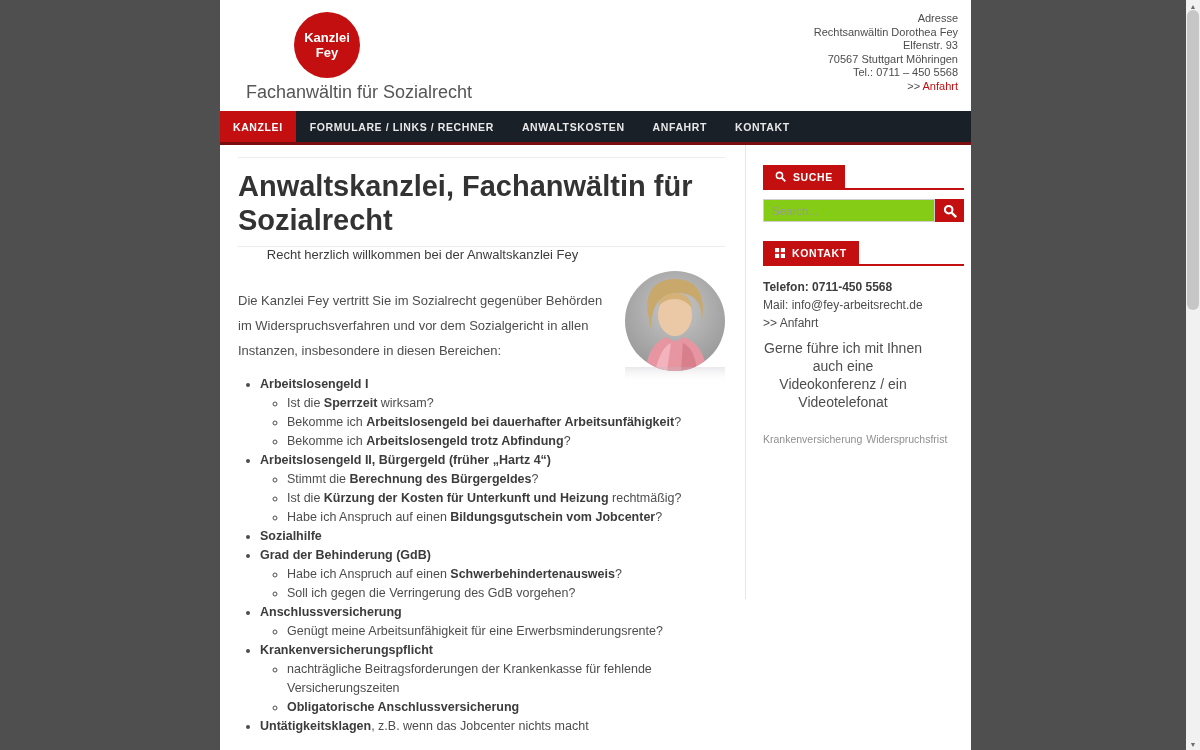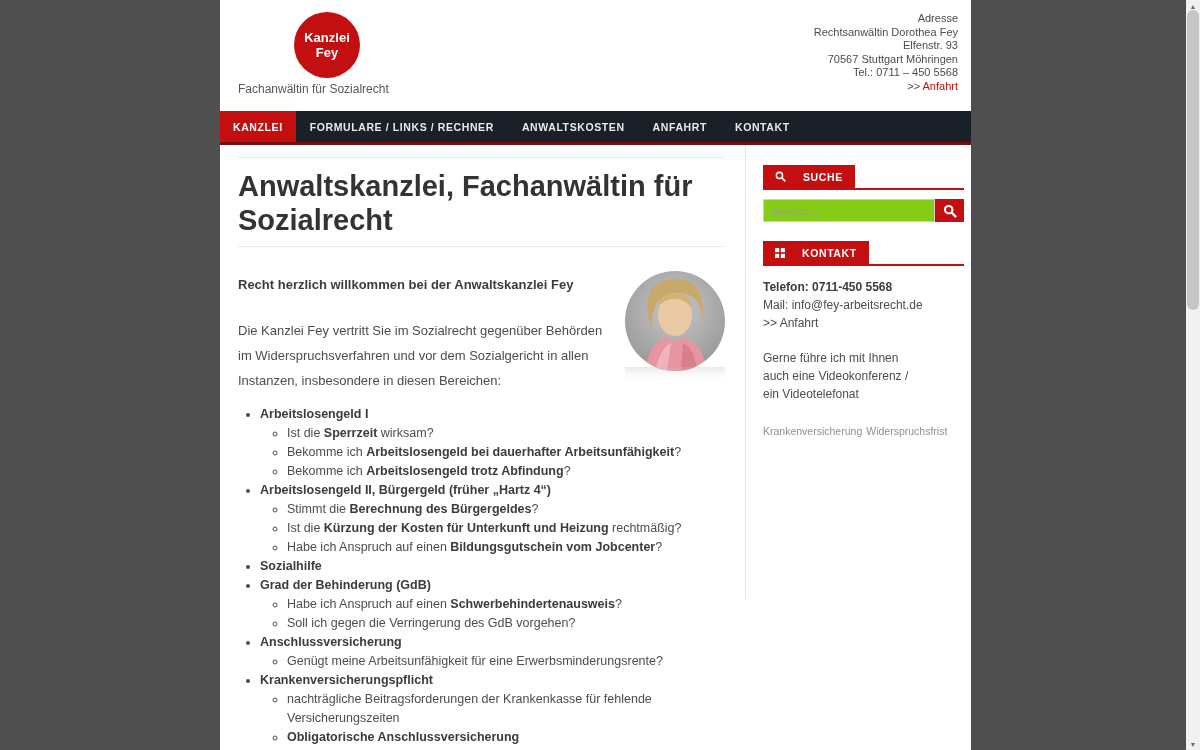--- a/index.html
+++ b/index.html
@@ -6,68 +6,68 @@
   html,body { width:1200px; height:750px; overflow:hidden; }
   body { font-family:"Liberation Sans", sans-serif; background:#4f4f4f; position:relative; }
 
   .page { position:absolute; left:220px; top:0; width:751px; height:750px; background:#ffffff; }
 
   
   .site-header { position:relative; height:111px; background:#fff; }
   .logo { position:absolute; left:74px; top:12px; width:66px; height:66px; border-radius:50%;
           background:#c40f10; display:flex; flex-direction:column; align-items:center; justify-content:center; cursor:pointer; }
   .logo span { color:#fff; font-weight:bold; font-size:13px; line-height:15px; }
-  .tagline { position:absolute; left:18px; top:82px; font-size:12px; color:#565656; }
+  .tagline { position:absolute; left:26px; top:82px; font-size:18px; color:#565656; }
   .address { position:absolute; right:13px; top:12px; text-align:right; font-size:11px; line-height:13.5px; color:#4c4c4c; }
   .address .addr-link { color:#c40f10; text-decoration:none; cursor:pointer; }
 
   
   .nav-bar { height:31px; background:#192028; display:flex; align-items:stretch; }
   .nav-item { display:flex; align-items:center; padding:0 14px; color:#e9e9e9; font-size:10.5px;
               font-weight:bold; letter-spacing:0.6px; text-decoration:none; cursor:pointer; }
   .nav-item.active { background:#c40f10; color:#fff; padding:0 13px; }
   .red-line { height:3px; background:#7a0d0d; }
 
   
   .content { display:flex; height:454px; }
   main { width:526px; flex:0 0 526px; border-right:1px solid #e7e7e7; padding:12px 20px 0 18px; }
   aside { flex:1; padding:20px 17px 0 17px; }
 
   .page-header { border-top:1px solid #ececec; border-bottom:1px solid #ececec; padding:11px 0 9px; }
   .page-title { font-size:29px; line-height:34px; font-weight:bold; color:#333; }
 
   .portrait { float:right; width:100px; height:112px; margin:24px 0 6px 18px; }
-  .welcome { margin-top:30px; font-size:13px; font-weight:bold; color:#3c3c3c; }
+  .welcome { font-size:13px; font-weight:normal; color:#3c3c3c;text-align:center; }
   .intro { margin-top:26px; font-size:13px; line-height:25px; color:#4d4d4d; }
 
   .topics { margin-top:12px; padding-left:22px; font-size:12.5px; line-height:19px; color:#4d4d4d; }
   .topics li { }
   .topics ul { padding-left:27px; }
   .topics strong { color:#3c3c3c; }
 
   
   .widget-head { border-bottom:2px solid #c40f10; font-size:0; }
-  .widget-tab { display:inline-flex; align-items:center; gap:17px; height:23px; padding:0 12px;
+  .widget-tab { display:inline-flex; align-items:center; gap:7px; height:23px; padding:0 12px;
                 background:#c40f10; color:#fff; font-size:10.5px; font-weight:bold; letter-spacing:0.6px; }
   .widget-tab svg { display:block; }
 
   .search-form { margin-top:9px; display:flex; height:23px; }
   .search-input { flex:1; height:23px; border:1px solid #cfcfcf; background:#84cc16; padding:0 8px;
                   font-size:11.5px; color:#555; font-family:"Liberation Sans", sans-serif; }
   .search-input::placeholder { color:#9a9a9a; }
   .search-button { width:29px; height:23px; border:none; background:#c40f10; cursor:pointer;
                    display:flex; align-items:center; justify-content:center; }
 
   .widget { margin-bottom:19px; }
   .kontakt-body { margin-top:12px; font-size:12px; line-height:18px; color:#4d4d4d; }
   .kontakt-line { margin-bottom:0; }
   .kontakt-tel { font-weight:bold; color:#3c3c3c; }
   .mail-address { color:#4d4d4d; text-decoration:none; cursor:pointer; }
   .anfahrt-side { color:#4d4d4d; text-decoration:none; cursor:pointer; }
-  .video-note { margin-top:17px; font-size:12px; line-height:18px; color:#4d4d4d; width:160px; }
+  .video-note { margin-top:7px; font-size:14px; line-height:18px; color:#4d4d4d; width:160px;text-align:center; }
   .kontakt-widget { margin-top:19px; }
   .erste-widget { margin-top:17px; }
   .tags { margin-top:22px; font-size:10.5px; color:#8f8f8f; }
   .tag-link { color:#8f8f8f; text-decoration:none; margin-right:4px; cursor:pointer; }
 
   
   .scrollbar { position:absolute; right:0; top:0; width:14px; height:750px; background:#f1f1f1; }
   .sb-arrow { position:absolute; left:0; width:14px; height:12px; color:#6d6d6d; font-size:7px;
               display:flex; align-items:center; justify-content:center; cursor:pointer; }
   .sb-arrow.up { top:0; }

